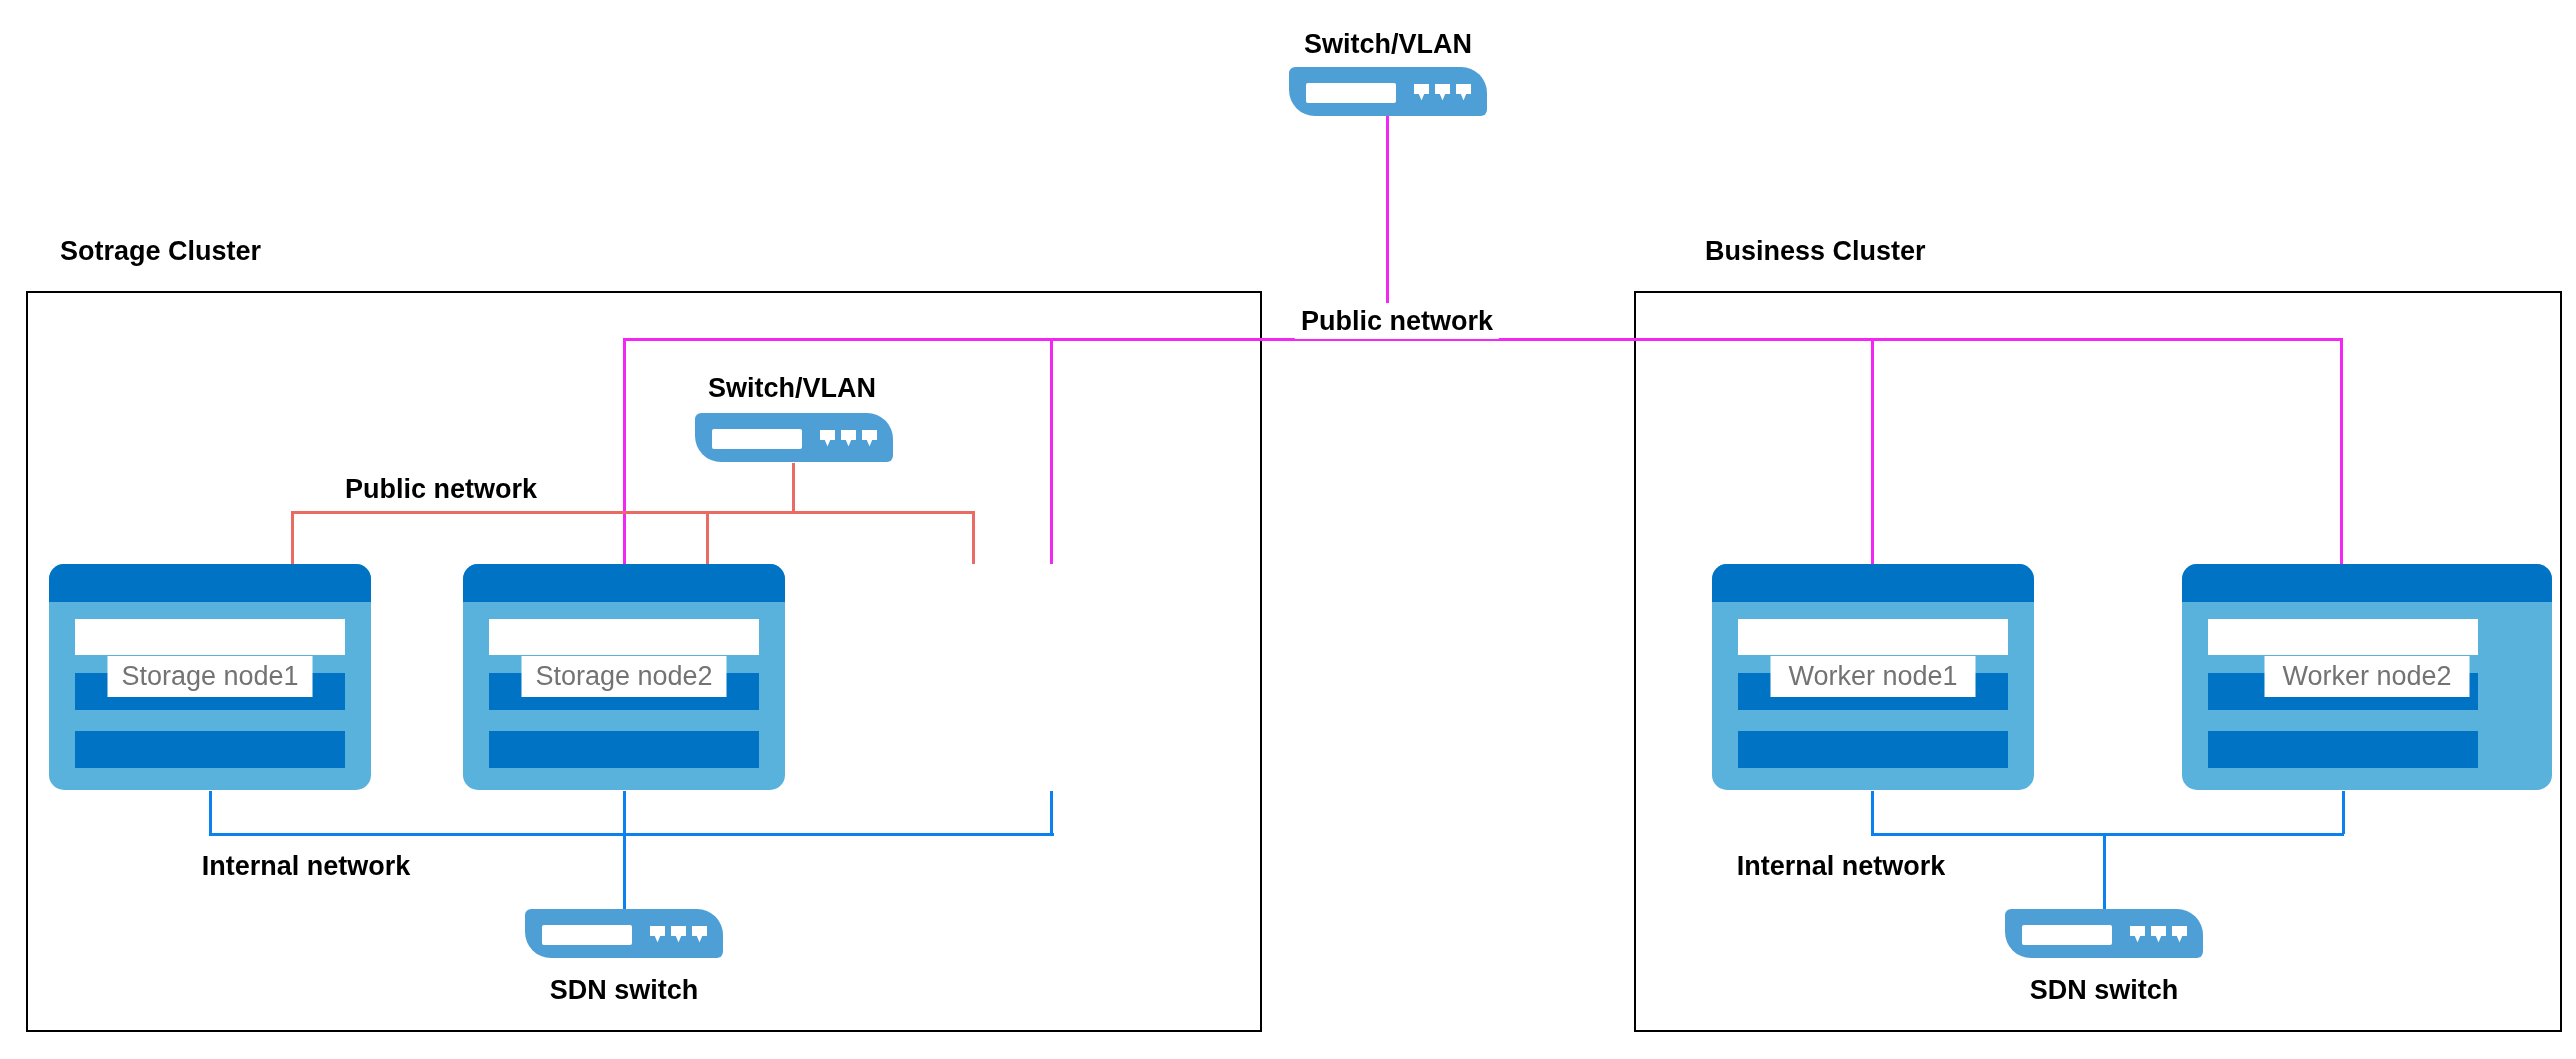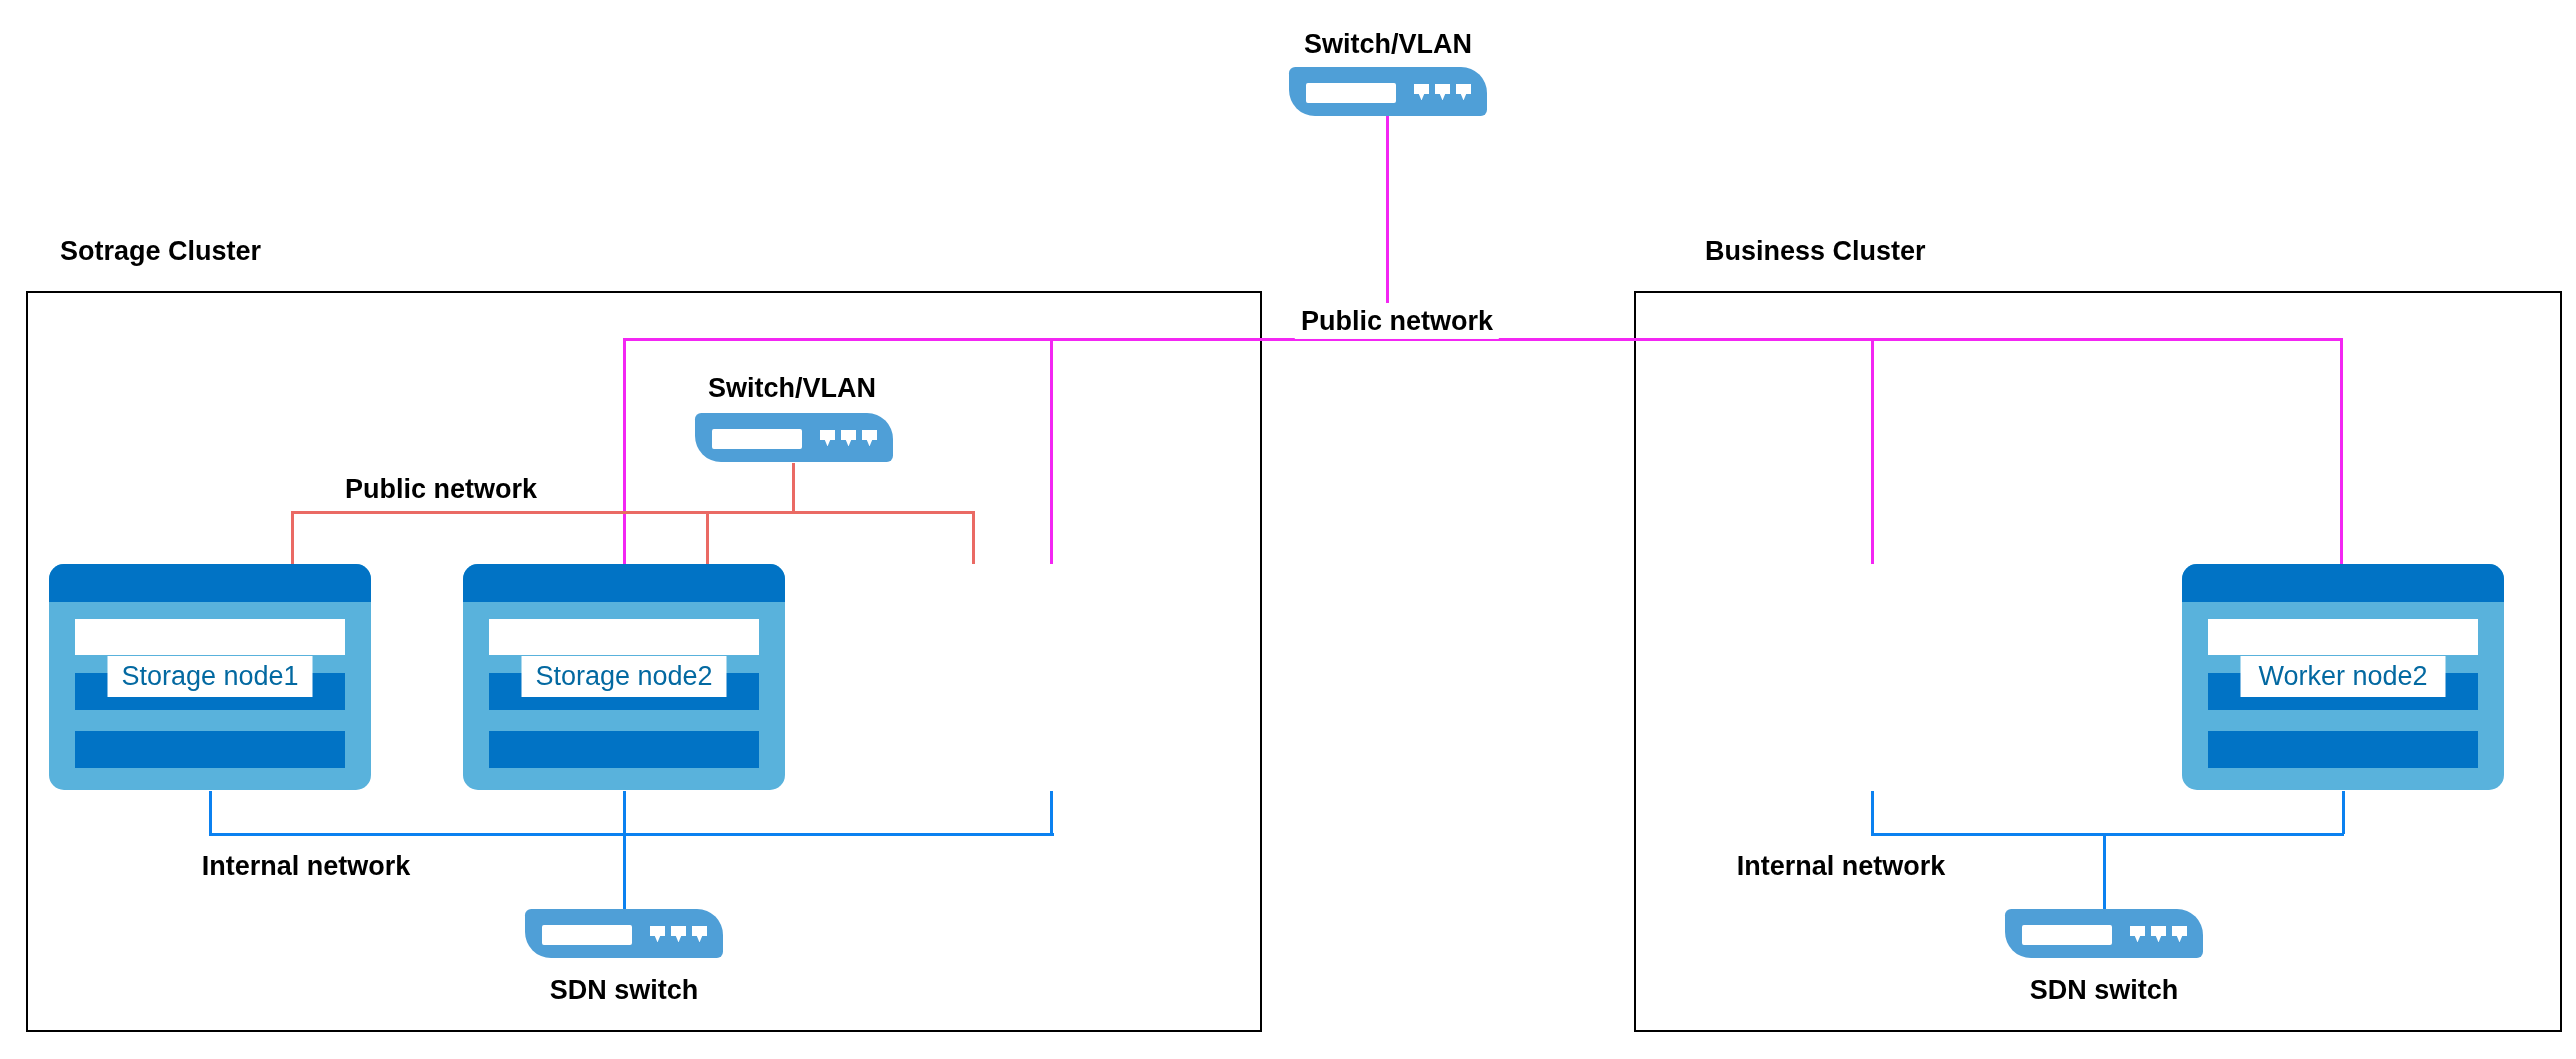--- a/index.html
+++ b/index.html
@@ -48,21 +48,21 @@
     background:var(--node-fill-dark,#0173C5);
     border-radius:15px 15px 0 0;
   }
   .node .slot{position:absolute;left:26px;width:270px;}
   .node .slot.white{top:55px;height:36px;background:#fff;}
   .node .slot.dark1{top:109px;height:37px;background:var(--node-fill-dark,#0173C5);}
   .node .slot.dark2{top:167px;height:37px;background:var(--node-fill-dark,#0173C5);}
   .node .node-label{
     position:absolute;left:50%;top:92px;transform:translateX(-50%);
     width:205px;height:41px;
-    background:#fff;color:#0369a1;
+    background:#fff;color:#737373;
     font-size:27px;line-height:41px;text-align:center;
     white-space:nowrap;
     z-index:4;
   }
   
   .switch{
     position:absolute;
     width:198px;height:49px;
     background:var(--switch-icon-fill,#4F9FD7);
     border-radius:6.2px 26px 6.2px 26px;
@@ -144,21 +144,28 @@
     <div class="node-label">Storage node1</div>
   </div>
   <div class="node" style="left:463px;top:564px;">
     <div class="hdr"></div>
     <div class="slot white"></div>
     <div class="slot dark1"></div>
     <div class="slot dark2"></div>
     <div class="node-label">Storage node2</div>
   </div>
 
-  <div class="node" style="left:2182px;top:564px;">
+  <div class="node" style="left:1712px;top:564px;">
+    <div class="hdr"></div>
+    <div class="slot white"></div>
+    <div class="slot dark1"></div>
+    <div class="slot dark2"></div>
+    <div class="node-label">Worker node1</div>
+  </div>
+  <div class="node" style="left:2182px;top:564px;padding-left:48px;">
     <div class="hdr"></div>
     <div class="slot white"></div>
     <div class="slot dark1"></div>
     <div class="slot dark2"></div>
     <div class="node-label">Worker node2</div>
   </div>
 
   <div class="lbl centered" style="left:1388px;top:45px;">Switch/VLAN</div>
 
   <div class="lbl vcentered" style="left:60px;top:252px;">Sotrage Cluster</div>

